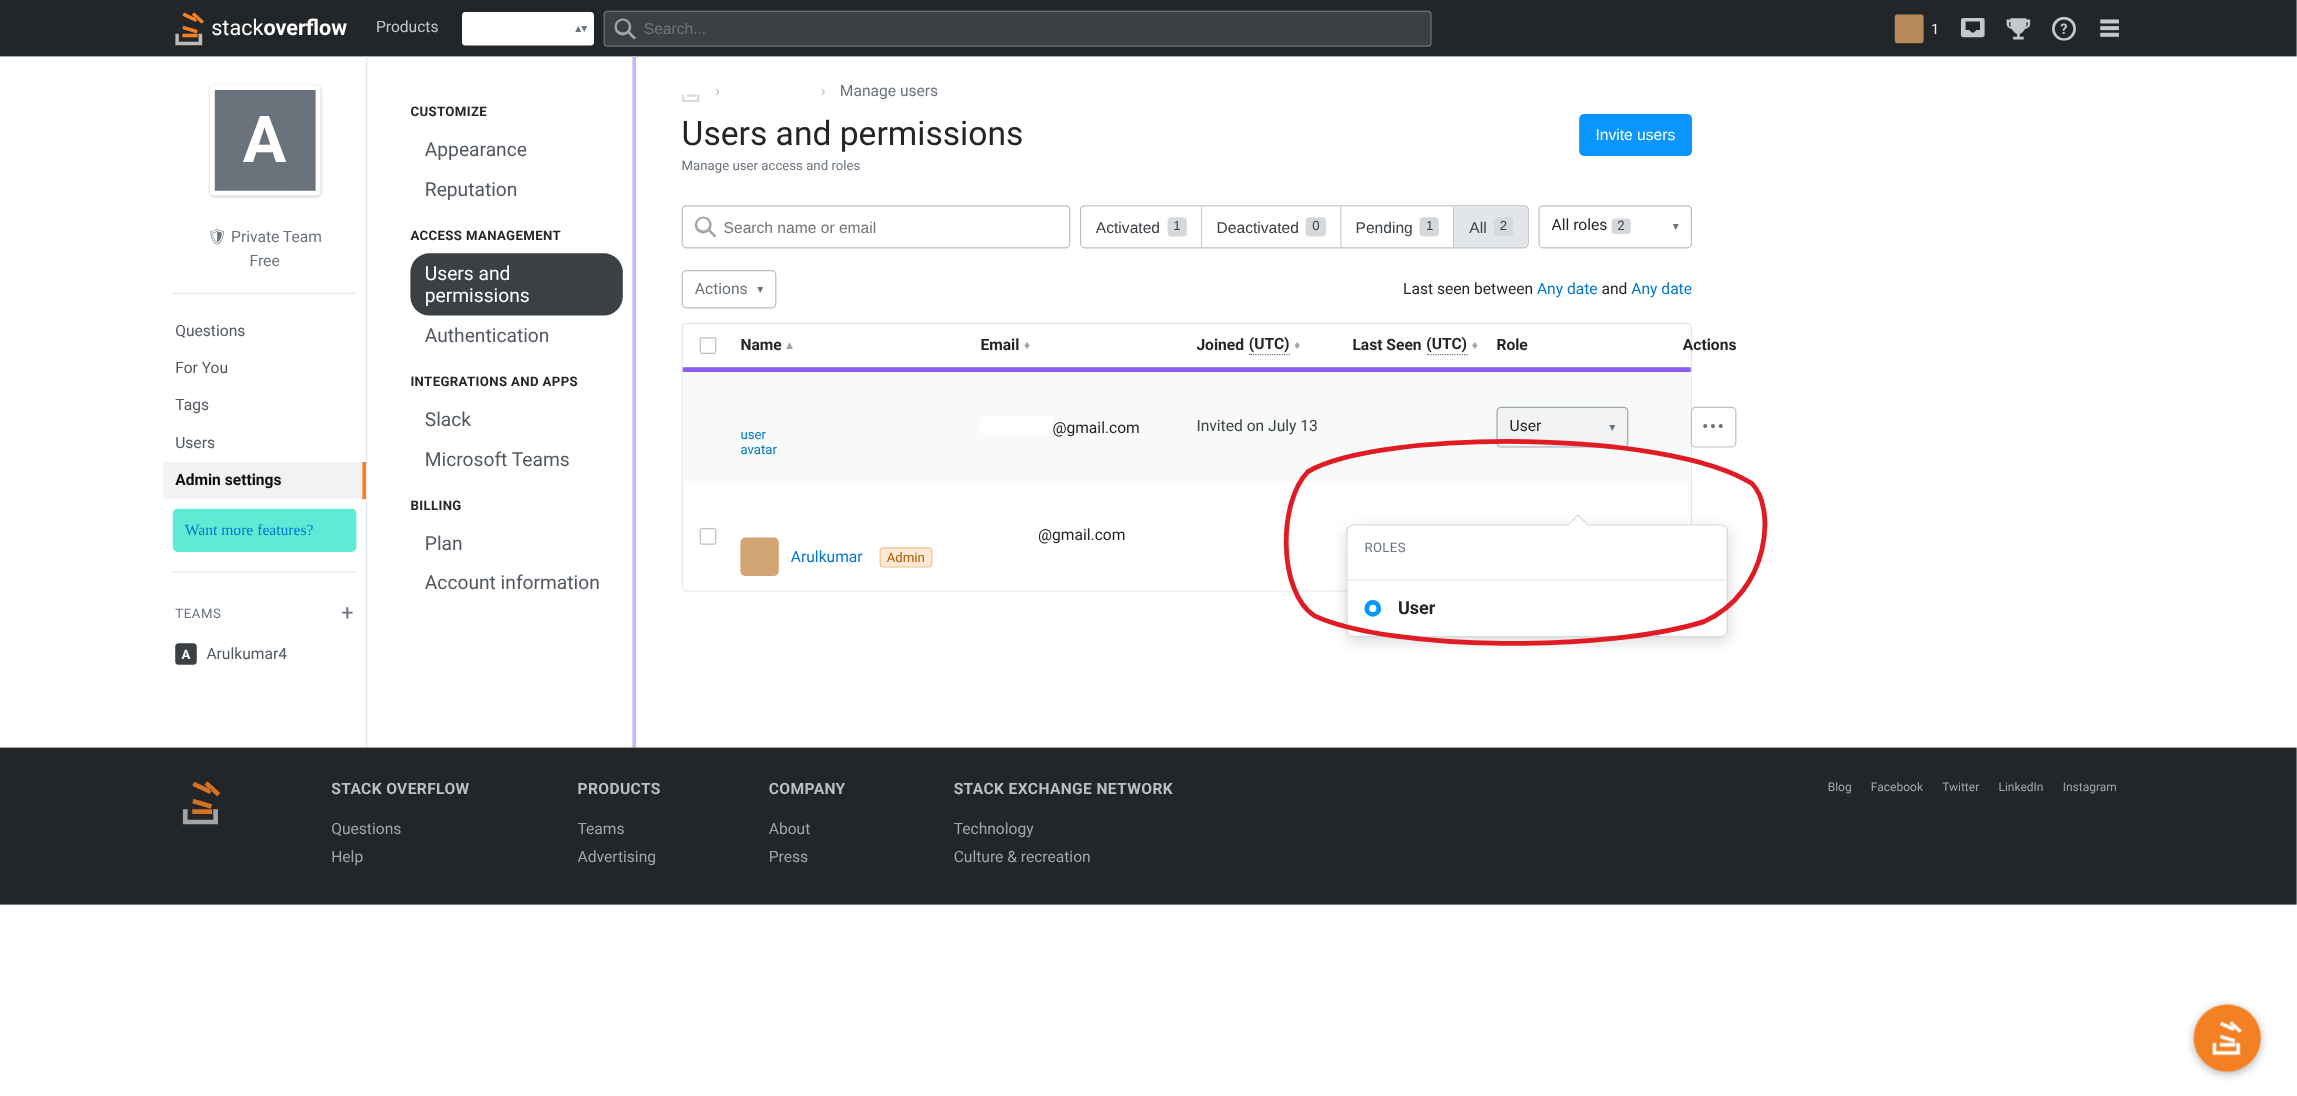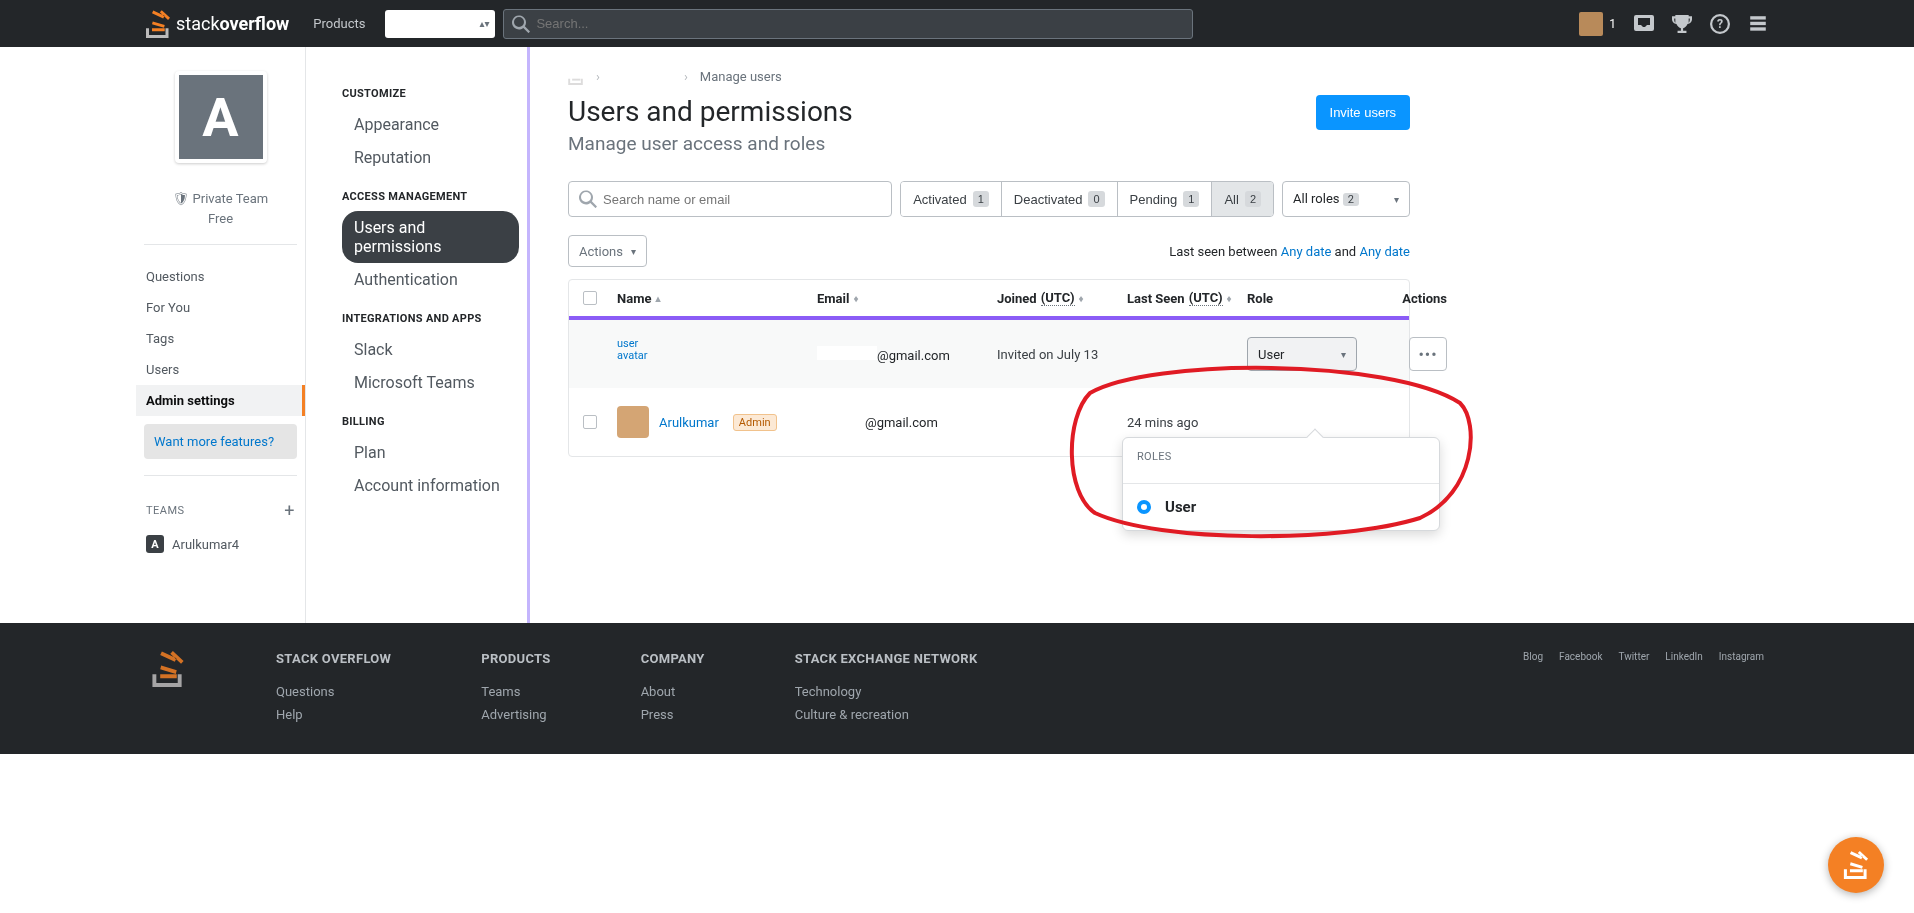--- a/index.html
+++ b/index.html
@@ -28,40 +28,40 @@
 
 .left1 { width: 170px; border-right: 1px solid #e4e6e8; padding: 24px 0 0; margin-left: 136px; }
 .team-avatar-box { display: flex; justify-content: center; }
 .team-avatar { width: 92px; height: 92px; background: #6a737c; color: #fff; font-size: 54px; font-weight: 700; display: flex; align-items: center; justify-content: center; border: 4px solid #fff; box-shadow: 0 1px 3px rgba(0,0,0,.2); border-radius: 4px; }
 .team-label { text-align: center; color: #6a737c; margin-top: 26px; font-size: 13px; line-height: 1.5; }
 .team-label .shield { display: inline-block; }
 .left1 hr { border: none; border-top: 1px solid #e4e6e8; margin: 16px 8px; }
 .left1-nav { }
 .left1-nav a { display: block; padding: 8px 10px; color: #525960; text-decoration: none; cursor: pointer; }
 .left1-nav a.active { background: #f1f2f3; font-weight: 700; color: #0c0d0e; border-right: 3px solid #f48024; }
-.want-more { background: #e5e5e5; color: #0077cc; padding: 10px; margin: 8px; border-radius: 4px; cursor: pointer; }
+.want-more { background: #5eead4; color: #0077cc; padding: 10px; margin: 8px; border-radius: 4px; cursor: pointer; font-family: Liberation Serif, serif; }
 .teams-hdr { display: flex; justify-content: space-between; align-items: center; padding: 8px 10px; color: #6a737c; font-size: 11px; letter-spacing: .5px; }
 .teams-hdr .plus { font-size: 18px; color: #6a737c; cursor: pointer; }
 .team-entry { display: flex; align-items: center; gap: 8px; padding: 6px 10px; color: #525960; }
 .team-entry .sq { width: 18px; height: 18px; background: #3b4045; color: #fff; font-size: 11px; font-weight: 700; display: flex; align-items: center; justify-content: center; border-radius: 3px; }
 
 
 .left2 { width: 224px; border-right: 3px solid #c4b5fd; padding: 24px 8px 0 36px; }
 .left2 .section-hdr { font-size: 11px; font-weight: 700; color: #232629; letter-spacing: .3px; margin: 16px 0 8px; }
 .left2 a { display: block; padding: 7px 12px; color: #525960; text-decoration: none; border-radius: 16px; cursor: pointer; font-size: 16px; }
 .left2 a.active { background: #3b4045; color: #fff; }
 
 
 .main { flex: 1; padding: 20px 30px 40px 38px; max-width: 910px; position: relative; }
 .crumbs { display: flex; align-items: center; gap: 12px; color: #6a737c; font-size: 13px; }
 .crumbs .so-mini { opacity: .5; }
 .crumbs .chev { opacity: .5; }
 .page-title-row { display: flex; justify-content: space-between; align-items: flex-start; margin-top: 10px; }
 .page-title { font-size: 28px; font-weight: 400; }
-.page-sub { color: #6a737c; margin-top: 4px; font-size: 19px; }
+.page-sub { color: #6a737c; margin-top: 4px; font-size: 11px; }
 .invite-btn { background: #0a95ff; color: #fff; border: none; padding: 10px 14px; border-radius: 4px; font-size: 13px; cursor: pointer; }
 
 
 .filterbar { display: flex; gap: 8px; margin-top: 26px; align-items: center; }
 .searchbox2 { flex: 1; border: 1px solid #babfc4; border-radius: 4px; height: 36px; display: flex; align-items: center; padding: 0 10px; max-width: 370px; }
 .searchbox2 svg { width: 18px; height: 18px; fill: #9fa6ad; }
 .searchbox2 input { border: none; outline: none; font-size: 13px; margin-left: 6px; flex: 1; }
 .seg { display: flex; border: 1px solid #babfc4; border-radius: 4px; overflow: hidden; height: 36px; }
 .seg button { background: #fff; border: none; border-right: 1px solid #babfc4; padding: 0 12px; font-size: 13px; display: flex; align-items: center; gap: 6px; cursor: pointer; color: #3b4045; }
 .seg button:last-child { border-right: none; }
@@ -77,21 +77,21 @@
 .seen-text a { color: #0077cc; text-decoration: none; }
 
 
 .tbl { border: 1px solid #e4e6e8; border-radius: 4px; margin-top: 12px; }
 .thead { display: grid; grid-template-columns: 40px 200px 180px 130px 120px 130px 70px; padding: 10px 8px; font-weight: 700; font-size: 13px; color: #232629; border-bottom: 4px solid #8b5cf6; align-items: center; }
 .thead .th { display: flex; align-items: center; gap: 4px; }
 .sort { font-size: 10px; color: #9fa6ad; }
 .trow { display: grid; grid-template-columns: 40px 200px 180px 130px 120px 130px 70px; padding: 12px 8px; align-items: center; min-height: 68px; }
 .trow.alt { background: #f8f9f9; }
 .chk { width: 14px; height: 14px; border: 1px solid #babfc4; border-radius: 2px; margin-left: 6px; cursor: pointer; }
-.usercell { display: flex; align-items: center; gap: 10px; }
+.usercell { display: flex; align-items: center; gap: 10px; margin-top: 35px; }
 .usercell .av { width: 32px; height: 32px; border-radius: 4px; background: #d4a574; }
 .usercell .av.ph { width: 32px; height: 32px; background: transparent; font-size: 11px; color: #0077cc; line-height: 1.1; }
 .userlink { color: #0077cc; cursor: pointer; }
 .admin-badge { background: #fce9d5; color: #b35900; border: 1px solid #f1c28c; border-radius: 3px; padding: 1px 5px; font-size: 11px; margin-left: 4px; }
 .role-select { border: 1px solid #9fa6ad; border-radius: 4px; height: 34px; padding: 0 10px; display: flex; align-items: center; justify-content: space-between; cursor: pointer; background: #f1f2f3; width: 110px; }
 .more-btn { border: 1px solid #babfc4; border-radius: 4px; height: 34px; width: 38px; display: flex; align-items: center; justify-content: center; cursor: pointer; font-size: 16px; letter-spacing: 1px; color: #6a737c; }
 .email-cell { color: #232629; }
 .joined-cell, .seen-cell { color: #3b4045; }
 
 

